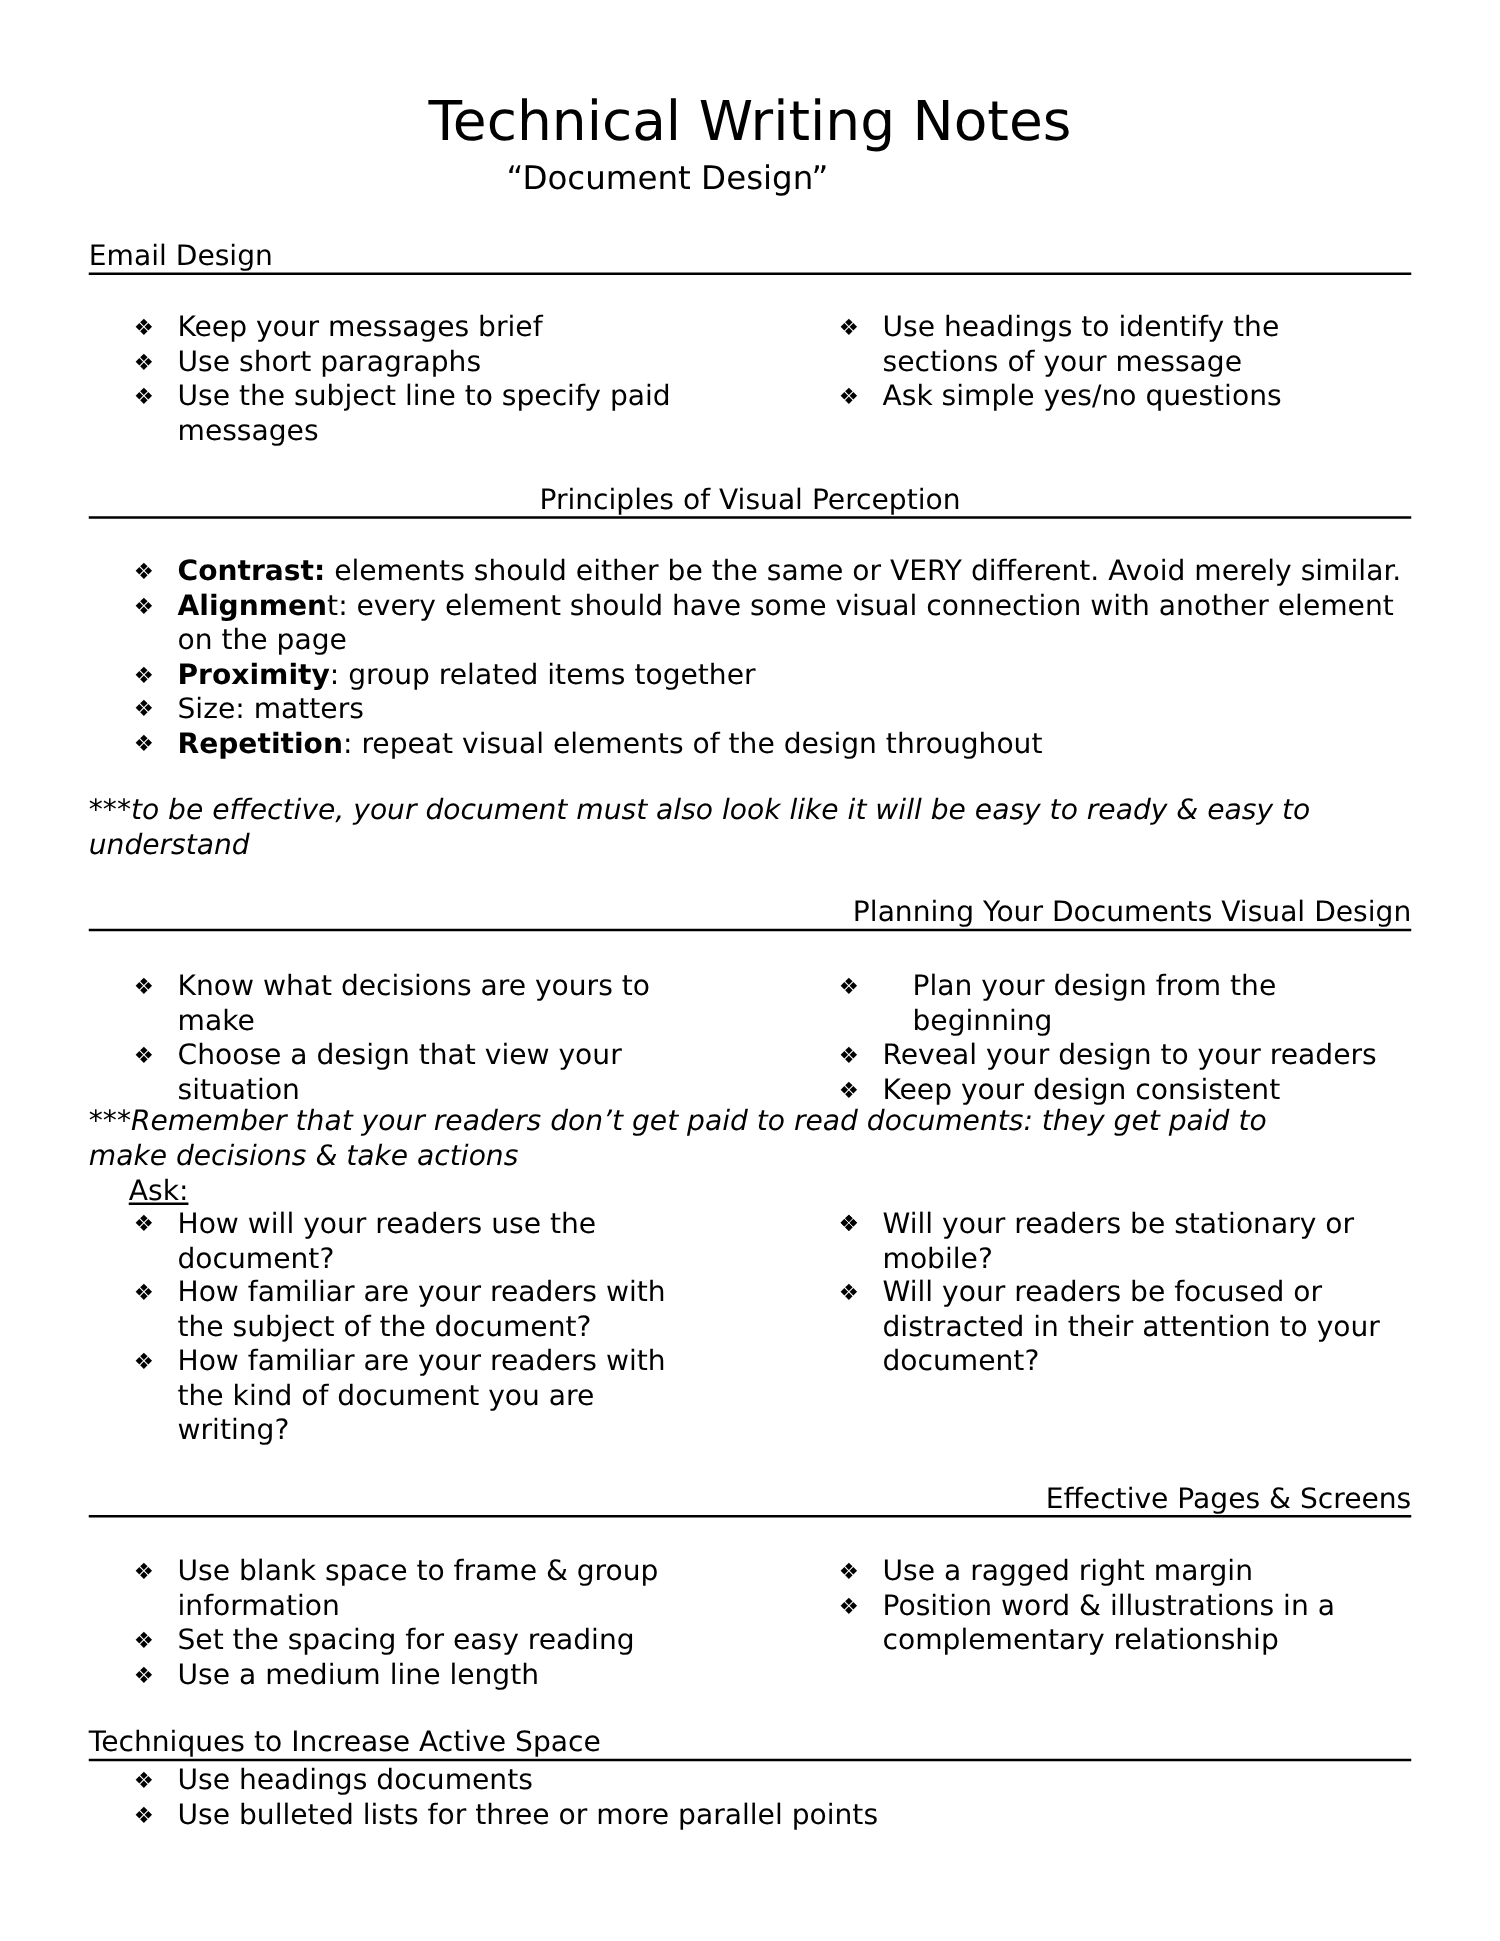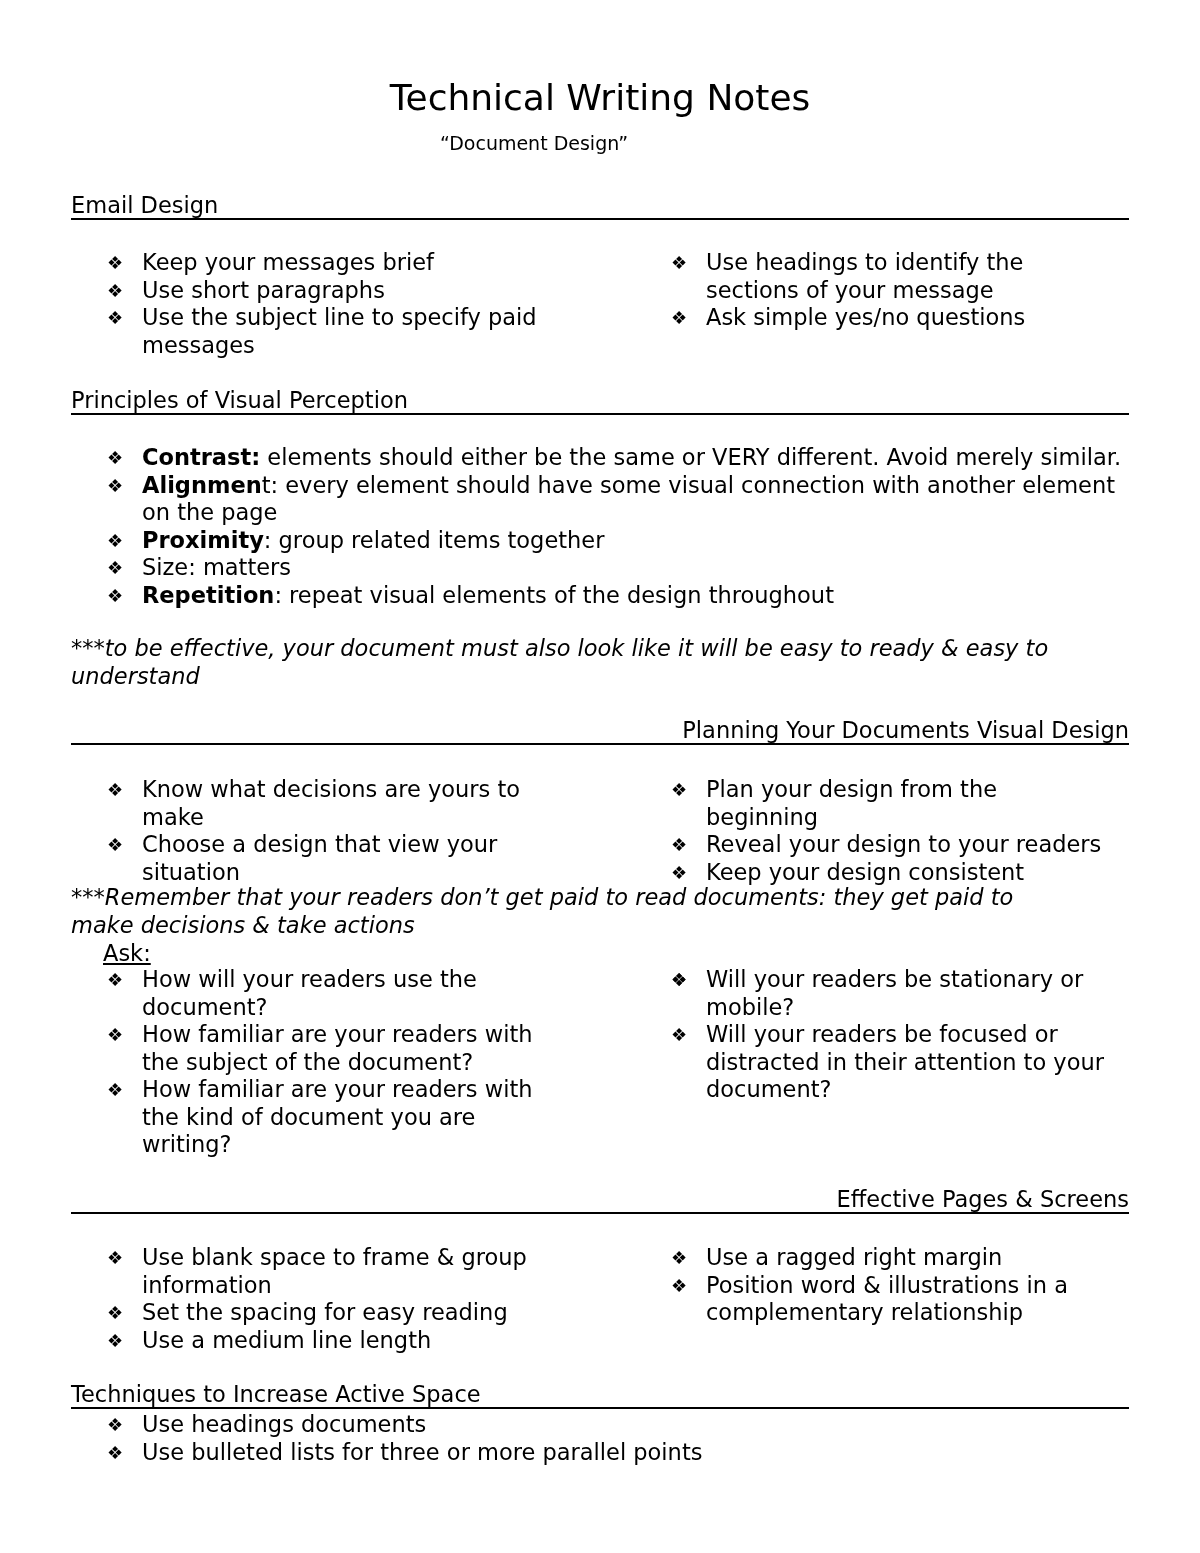--- a/index.html
+++ b/index.html
@@ -3,25 +3,25 @@
   <meta charset="utf-8">
   <style>
     html, body { margin: 0; padding: 0; background: #ffffff; }
     body {
       width: 1200px; height: 1553px; position: relative; overflow: hidden;
       font-family: "DejaVu Sans", sans-serif; color: #000; font-size: 22.5px;
     }
     .page { position: absolute; left: 0; top: 0; width: 1200px; height: 1553px; }
     .title {
       position: absolute; left: 0; top: 72px; width: 1200px; text-align: center;
-      font-size: 36px; line-height: 52px;
+      font-size: 44px; line-height: 52px;
     }
     .subtitle {
       position: absolute; left: 0; top: 126px; width: 1068px; text-align: center;
-      font-size: 19px; line-height: 34px;
+      font-size: 26px; line-height: 34px;
     }
     .heading {
       position: absolute; left: 71px; width: 1058px;
       font-size: 22.5px; line-height: 28px; border-bottom: 2px solid #000;
       padding-bottom: 0px; height: 27px;
     }
     .col { position: absolute; }
     .item { position: relative; padding-left: 71px; line-height: 27.5px; }
     .bullet {
       position: absolute; left: 36px; top: 0; font-size: 18px; line-height: 27.5px;
@@ -50,37 +50,37 @@
   <div class="col left-col" style="top:249px;">
     <div class="item" style="width:430px;"><span class="bullet">❖</span><span>Keep your messages brief</span></div>
     <div class="item" style="width:430px;"><span class="bullet">❖</span><span>Use short paragraphs</span></div>
     <div class="item" style="width:430px;"><span class="bullet">❖</span><span>Use the subject line to specify paid messages</span></div>
   </div>
   <div class="col right-col" style="top:249px;">
     <div class="item" style="width:400px;"><span class="bullet">❖</span><span>Use headings to identify the sections of your message</span></div>
     <div class="item" style="width:400px;"><span class="bullet">❖</span><span>Ask simple yes/no questions</span></div>
   </div>
 
-  <div class="heading" style="top:386px;">Principles of Visual Perception</div>
+  <div class="heading" style="top:386px;text-align:center;">Principles of Visual Perception</div>
   <div class="col full-col" style="top:444px;">
     <div class="item"><span class="bullet">❖</span><b>Contrast:</b><span> elements should either be the same or VERY different. Avoid merely similar.</span></div>
     <div class="item"><span class="bullet">❖</span><b>Alignmen</b><span>t: every element should have some visual connection with another element on the page</span></div>
     <div class="item"><span class="bullet">❖</span><b>Proximity</b><span>: group related items together</span></div>
     <div class="item"><span class="bullet">❖</span><b></b><span>Size: matters</span></div>
     <div class="item"><span class="bullet">❖</span><b>Repetition</b><span>: repeat visual elements of the design throughout</span></div>
   </div>
   <div class="note" style="top:635px;">***to be effective, your document must also look like it will be easy to ready &amp; easy to understand</div>
 
   <div class="heading" style="top:716px;text-align:right;">Planning Your Documents Visual Design</div>
   <div class="col left-col" style="top:776px;">
     <div class="item" style="width:420px;"><span class="bullet">❖</span><span>Know what decisions are yours to make</span></div>
     <div class="item" style="width:420px;"><span class="bullet">❖</span><span>Choose a design that view your situation</span></div>
   </div>
   <div class="col right-col" style="top:776px;">
-    <div class="item" style="width:425px;"><span class="bullet">❖</span><span style="display:inline-block;width:320px;">Plan your design from the beginning</span></div>
+    <div class="item" style="width:425px;"><span class="bullet">❖</span><span style="display:inline-block;width:320px;margin-left:24px;">Plan your design from the beginning</span></div>
     <div class="item" style="width:425px;"><span class="bullet">❖</span><span>Reveal your design to your readers</span></div>
     <div class="item" style="width:425px;"><span class="bullet">❖</span><span>Keep your design consistent</span></div>
   </div>
   <div class="note" style="top:884px;width:1000px;">***Remember that your readers don’t get paid to read documents: they get paid to make decisions &amp; take actions</div>
   <div class="ask" style="top:940px;">Ask:</div>
   <div class="col left-col" style="top:966px;">
     <div class="item" style="width:430px;"><span class="bullet">❖</span><span>How will your readers use the document?</span></div>
     <div class="item" style="width:430px;"><span class="bullet">❖</span><span>How familiar are your readers with the subject of the document?</span></div>
     <div class="item" style="width:430px;"><span class="bullet">❖</span><span>How familiar are your readers with the kind of document you are writing?</span></div>
   </div>

